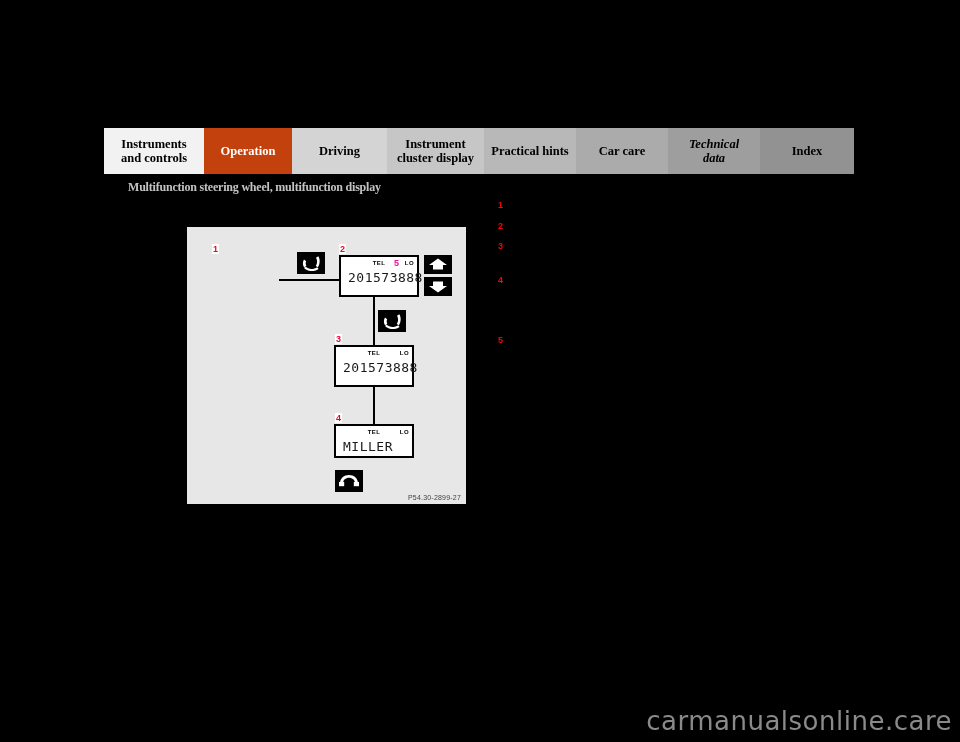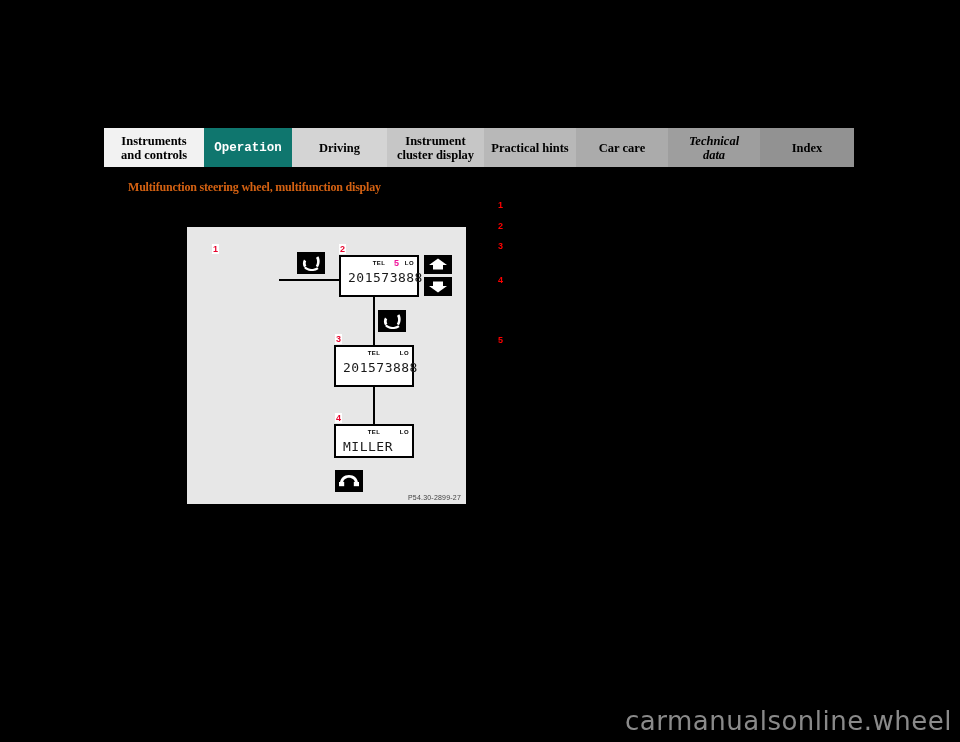--- a/index.html
+++ b/index.html
@@ -14,21 +14,21 @@
     overflow: hidden;
     font-family: "Liberation Serif", serif;
   }
 
   
   #tab-bar {
     position: absolute;
     left: 104px;
     top: 128px;
     width: 750px;
-    height: 39px;
+    height: 46px;
     display: flex;
     align-items: stretch;
   }
   .tab {
     display: flex;
     align-items: center;
     justify-content: center;
     text-align: center;
     font-family: "Liberation Serif", serif;
     font-weight: bold;
@@ -44,21 +44,21 @@
   }
 
   
   #section-title {
     position: absolute;
     left: 128px;
     top: 180px;
     font-family: "Liberation Serif", serif;
     font-weight: bold;
     font-size: 12px;
-    color: #f97316;
+    color: #e5e5e5;
     letter-spacing: -0.2px;
     filter: blur(0.7px);
     opacity: 0.85;
   }
 
   
   #figure-panel {
     position: absolute;
     left: 187px;
     top: 227px;
@@ -181,21 +181,21 @@
     color: #8a8a8a;
     letter-spacing: 0.5px;
   }
 </style>
 </head>
 <body>
 
 <div id="tab-bar">
     <div class="tab" style="background: rgb(242, 242, 242); width: 100px; flex: 0 0 100px;">Instruments
 and controls</div>
-    <div class="tab active" style="background: #0f766e; width: 88px; flex: 0 0 88px; font-family: Liberation Mono, monospace;">Operation</div>
+    <div class="tab active" style="background: #c2410c; width: 88px; flex: 0 0 88px;">Operation</div>
     <div class="tab" style="background: rgb(212, 212, 212); width: 95px; flex: 0 0 95px;">Driving</div>
     <div class="tab" style="background: rgb(198, 198, 198); width: 97px; flex: 0 0 97px;">Instrument
 cluster display</div>
     <div class="tab" style="background: rgb(184, 184, 184); width: 92px; flex: 0 0 92px;">Practical hints</div>
     <div class="tab" style="background: rgb(171, 171, 171); width: 92px; flex: 0 0 92px;">Car care</div>
     <div class="tab" style="background: rgb(158, 158, 158); width: 92px; flex: 0 0 92px; font-style: italic;">Technical
 data</div>
     <div class="tab" style="background: rgb(146, 146, 146); width: 94px; flex: 0 0 94px;">Index</div>
   </div>
 
@@ -287,13 +287,13 @@
     <div class="legend-row" style="top: 75px;">
       <span class="legend-num">4</span>
       <span class="legend-text"></span>
     </div>
     <div class="legend-row" style="top: 135px;">
       <span class="legend-num">5</span>
       <span class="legend-text"></span>
     </div>
   </div>
 
-<div id="watermark">carmanualsonline.wheel</div>
+<div id="watermark">carmanualsonline.care</div>
 
 </body></html>

